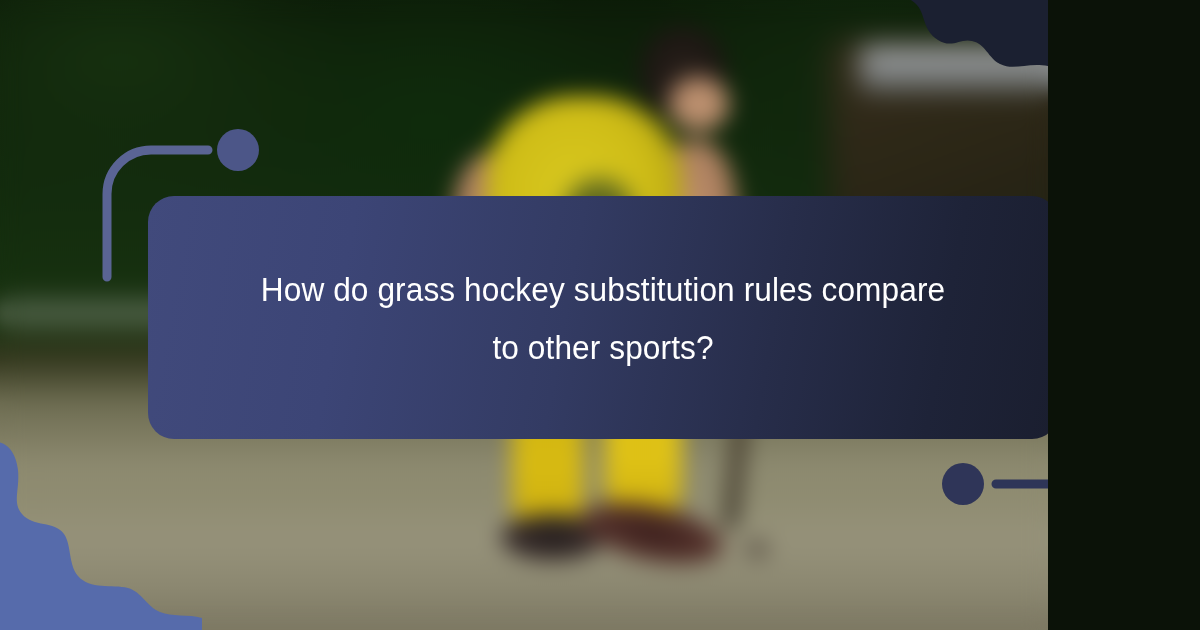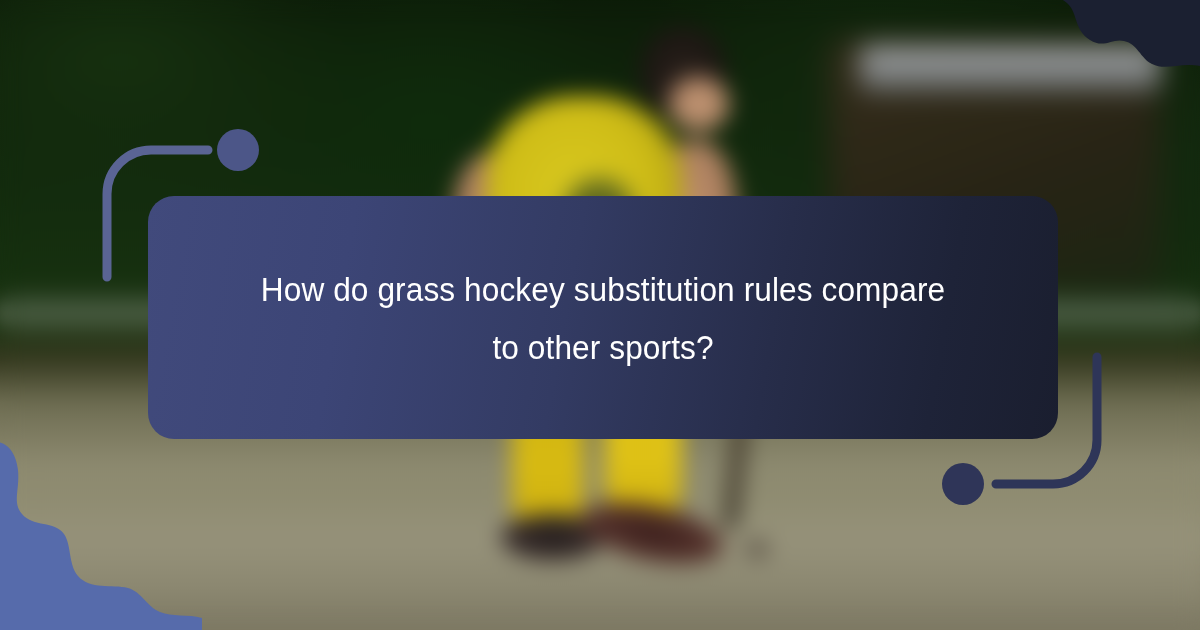--- a/index.html
+++ b/index.html
@@ -5,21 +5,21 @@
   * { margin:0; padding:0; box-sizing:border-box; }
   html, body {
     width:1200px; height:630px;
     font-family:"Liberation Sans", sans-serif;
     overflow:hidden;
     background:#0b1208;
   }
 
   .stage {
     position:relative;
-    width:1200px; height:630px;
+    width:1048px; height:630px;
     overflow:hidden;
   }
 
   
   .photo {
     position:absolute; inset:0;
     overflow:hidden;
   }
   .photo .layer { position:absolute; }
 

